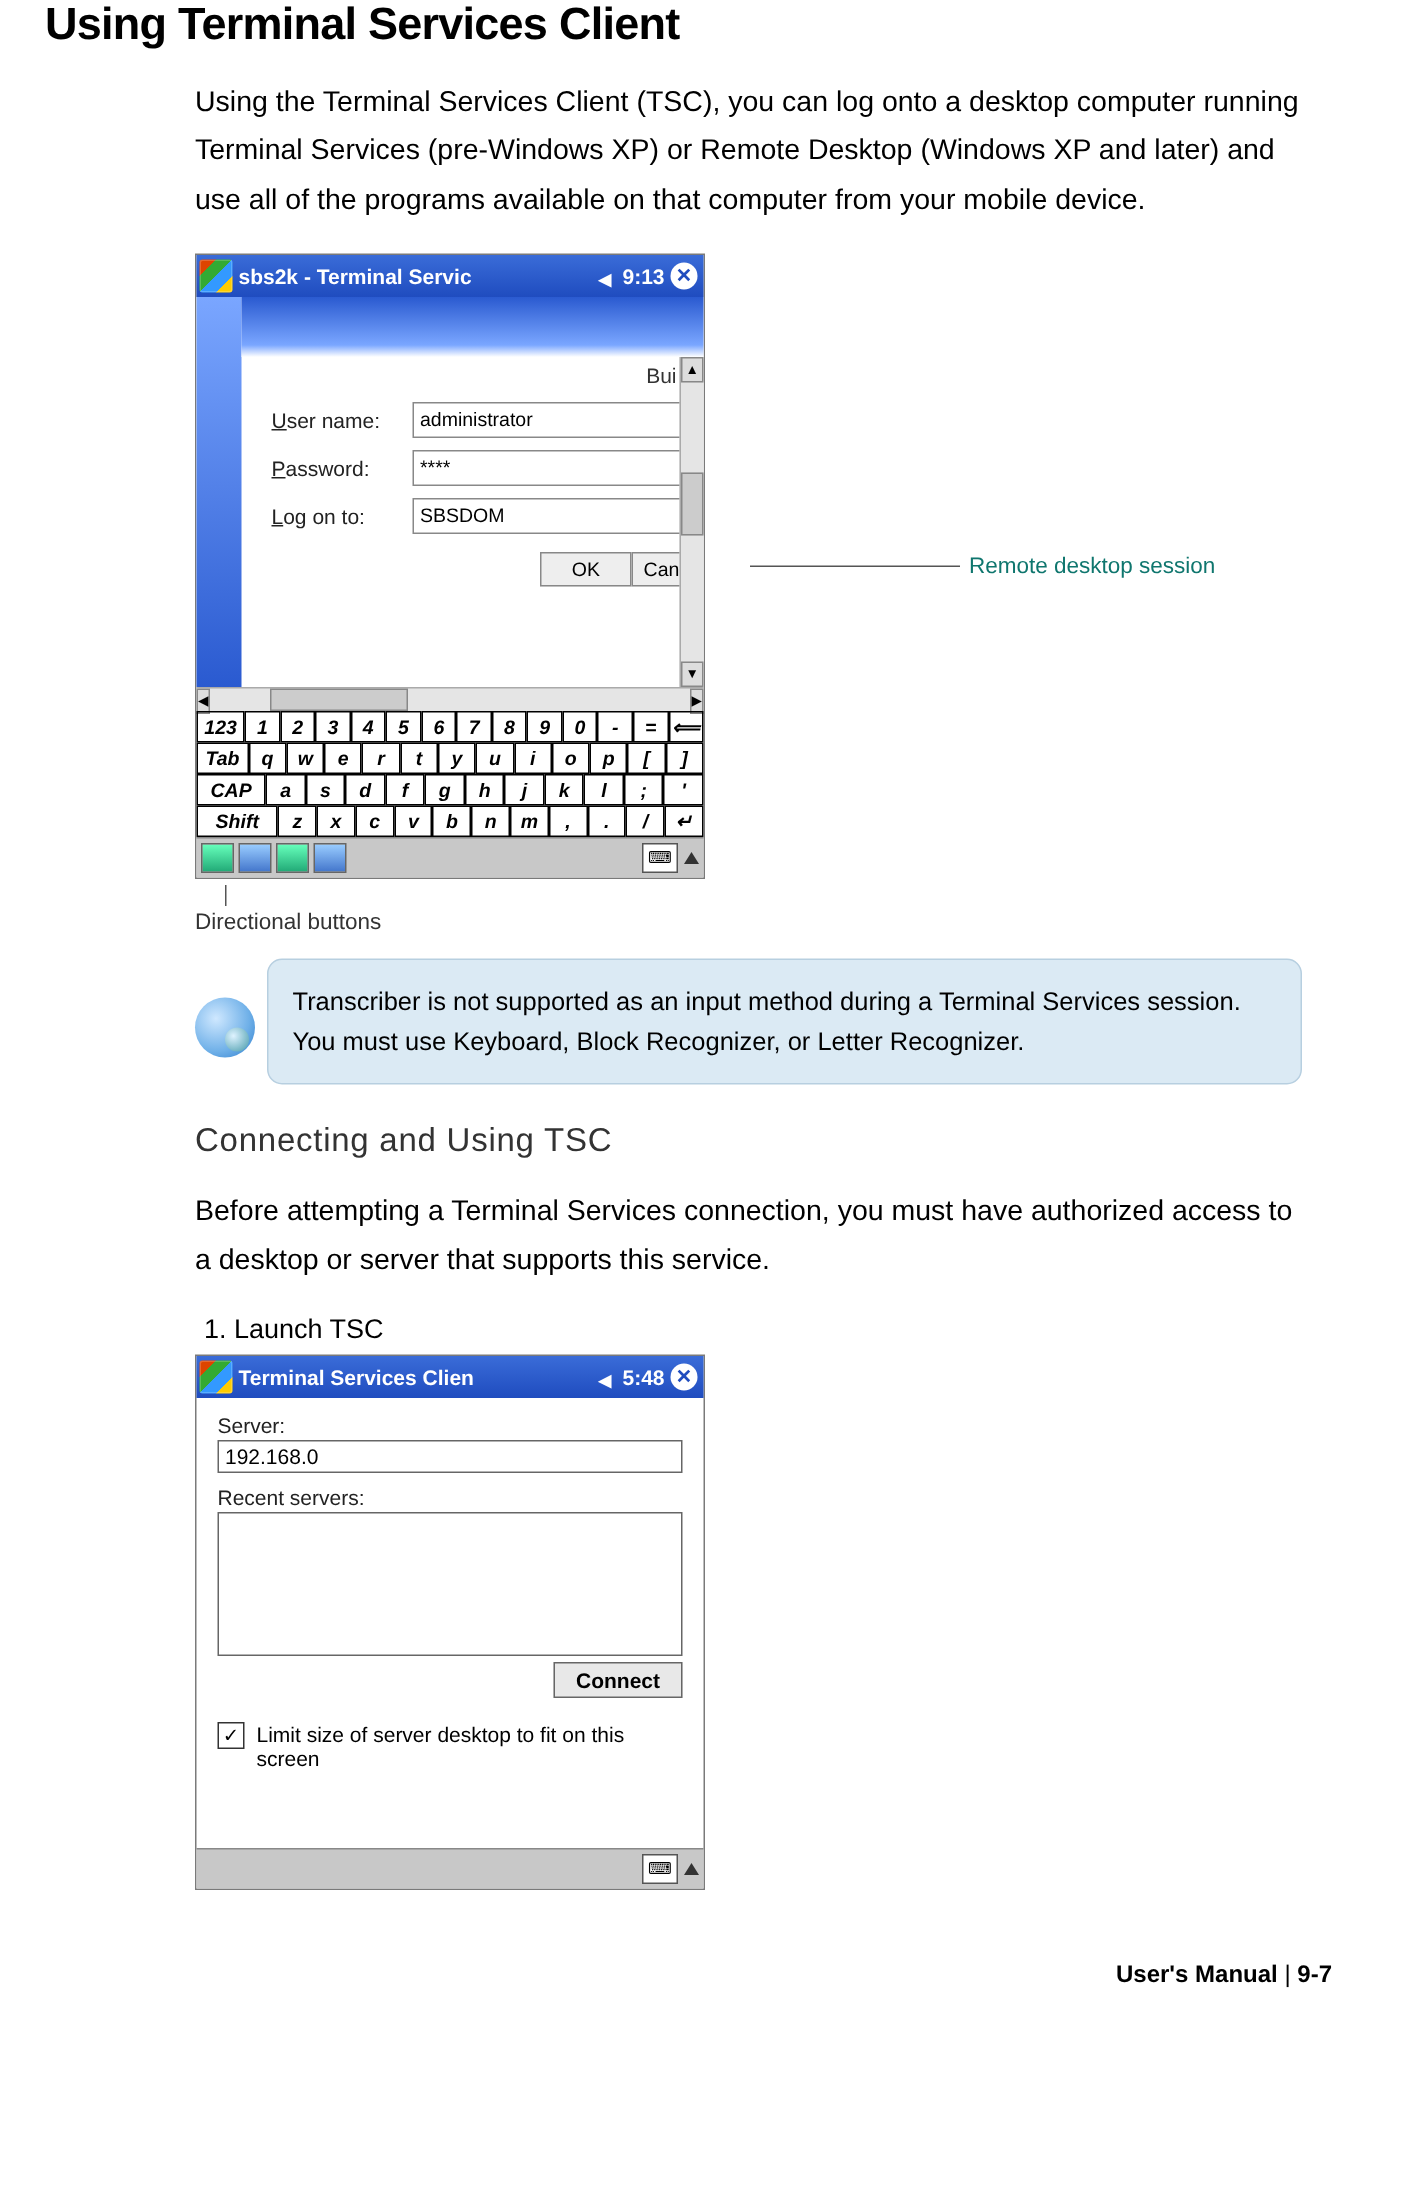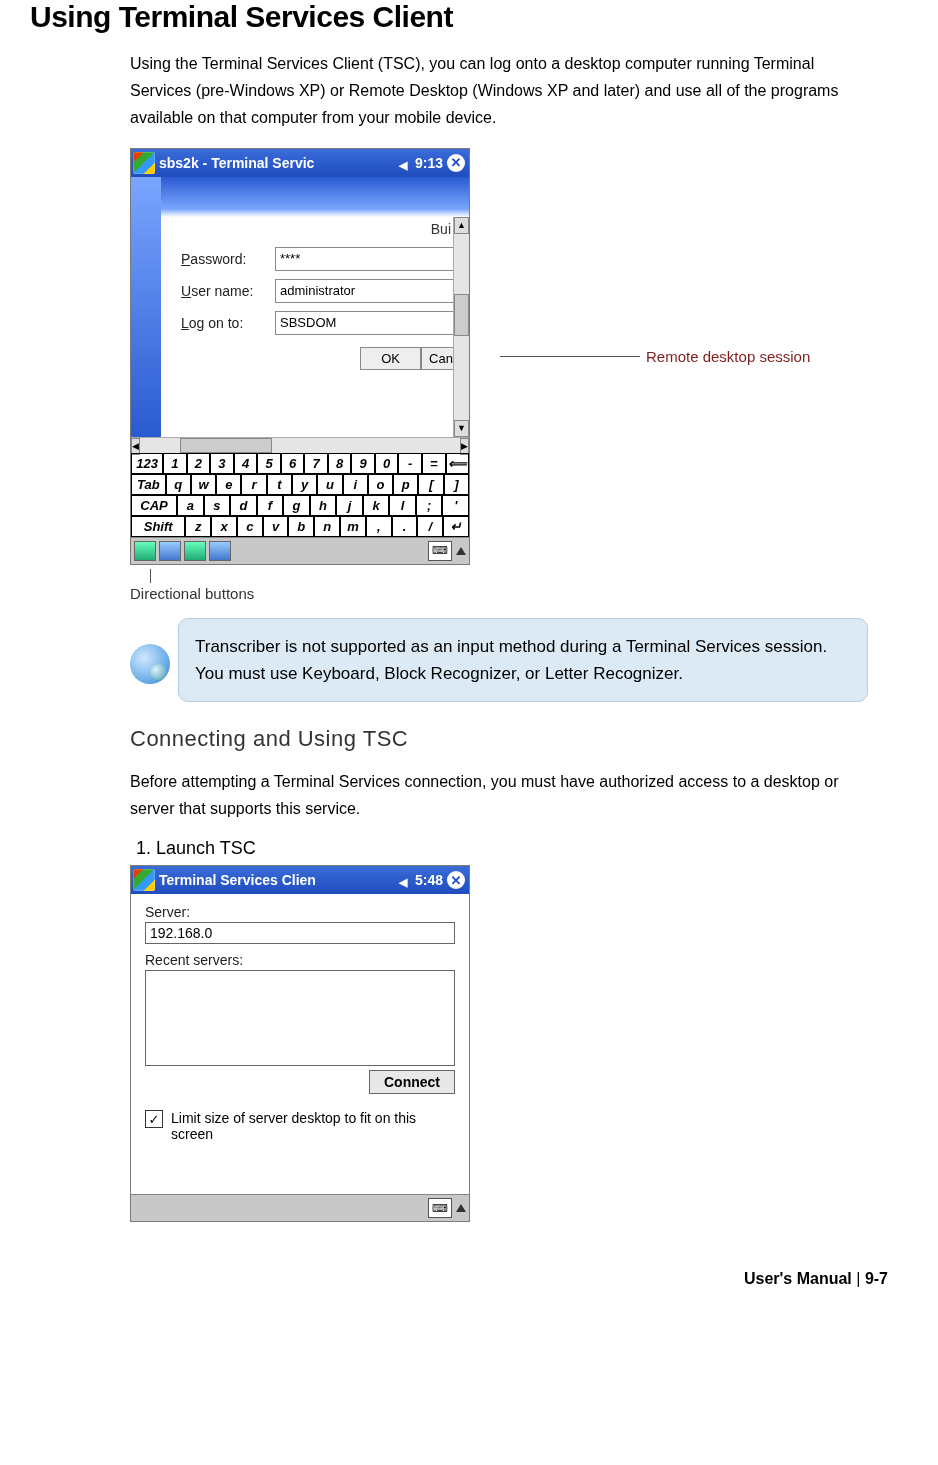--- a/index.html
+++ b/index.html
@@ -19,21 +19,21 @@
   h1.main-heading {
     font-family: Arial, Helvetica, sans-serif;
     font-weight: 900;
     font-size: 30px;
     margin: 0 0 6px 0;
     letter-spacing: -0.5px;
   }
   .body-text {
     margin-left: 100px;
     margin-right: 40px;
-    font-size: 16px;
+    font-size: 19px;
     line-height: 1.7;
   }
   .img-row {
     display: flex;
     align-items: center;
     margin-left: 100px;
     margin-top: 6px;
   }
   .screenshot {
     border: 1px solid #7a7a7a;
@@ -161,21 +161,21 @@
     width:0;height:0;border-left:5px solid transparent;border-right:5px solid transparent;
     border-bottom:8px solid #333; margin-left:4px;
   }
   .callout {
     display:flex; align-items:center;
   }
   .callout-line {
     width:140px; height:1px; background:#555; position:relative;
   }
   .callout-text {
-    font-size:15px; color:#7f1d1d; margin-left:6px;
+    font-size:15px; color:#0f766e; margin-left:6px;
   }
   .directional-wrap {
     margin-left:100px; margin-top:4px;
     font-size:15px; color:#333;
   }
   .directional-wrap .tick {
     width:1px; height:14px; background:#555; margin-left:20px; margin-bottom:2px;
   }
   .note-box {
     display:flex;
@@ -284,26 +284,26 @@
         <span class="vol"></span>
         <span>9:13</span>
         <span class="close">✕</span>
       </div>
       <div class="session-area">
         <div class="blue-panel"></div>
         <div class="blue-top"></div>
         <div class="bui">Bui</div>
         <div class="form">
           <div class="form-row">
+            <label><span class="ul">U</span>ser name:</label>
+            <input value="administrator" style="">
+          </div>
+          <div class="form-row">
             <label><span class="ul">P</span>assword:</label>
             <input value="****" style="">
-          </div>
-          <div class="form-row">
-            <label><span class="ul">U</span>ser name:</label>
-            <input value="administrator" style="">
           </div>
           <div class="form-row">
             <label><span class="ul">L</span>og on to:</label>
             <input value="SBSDOM" style="">
           </div>
           <div class="buttons-row">
             <button class="btn-wm">OK</button>
             <button class="btn-wm partial">Can</button>
           </div>
         </div>

